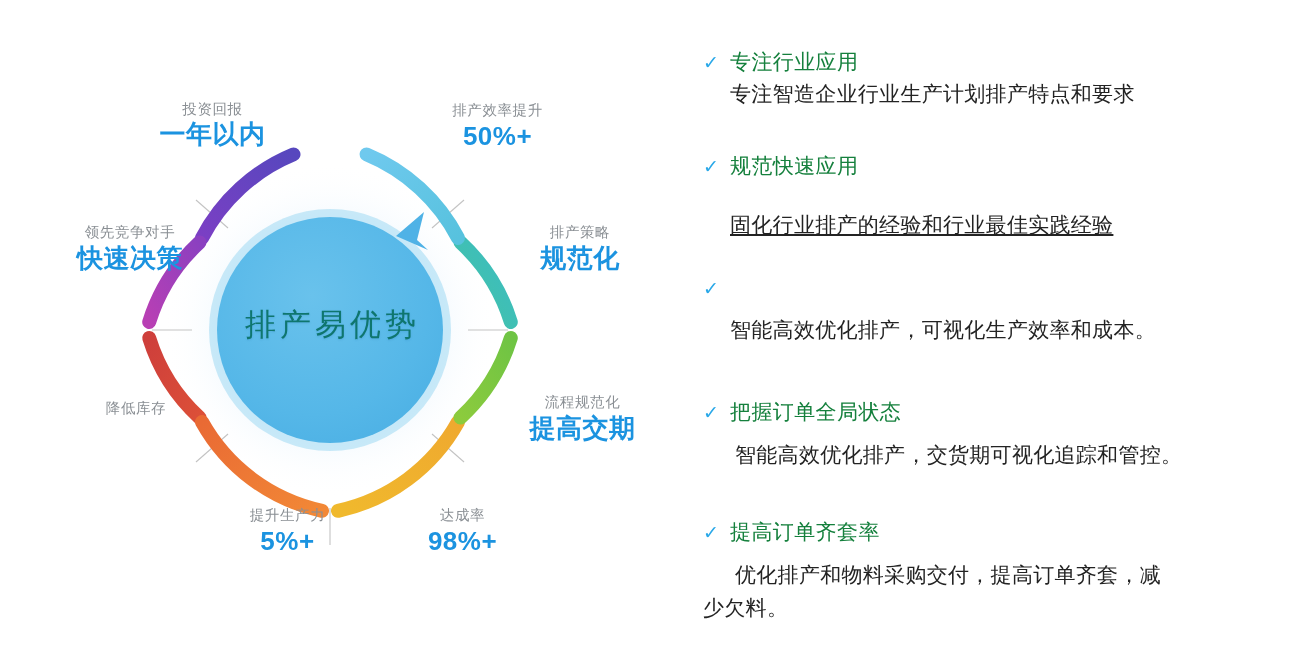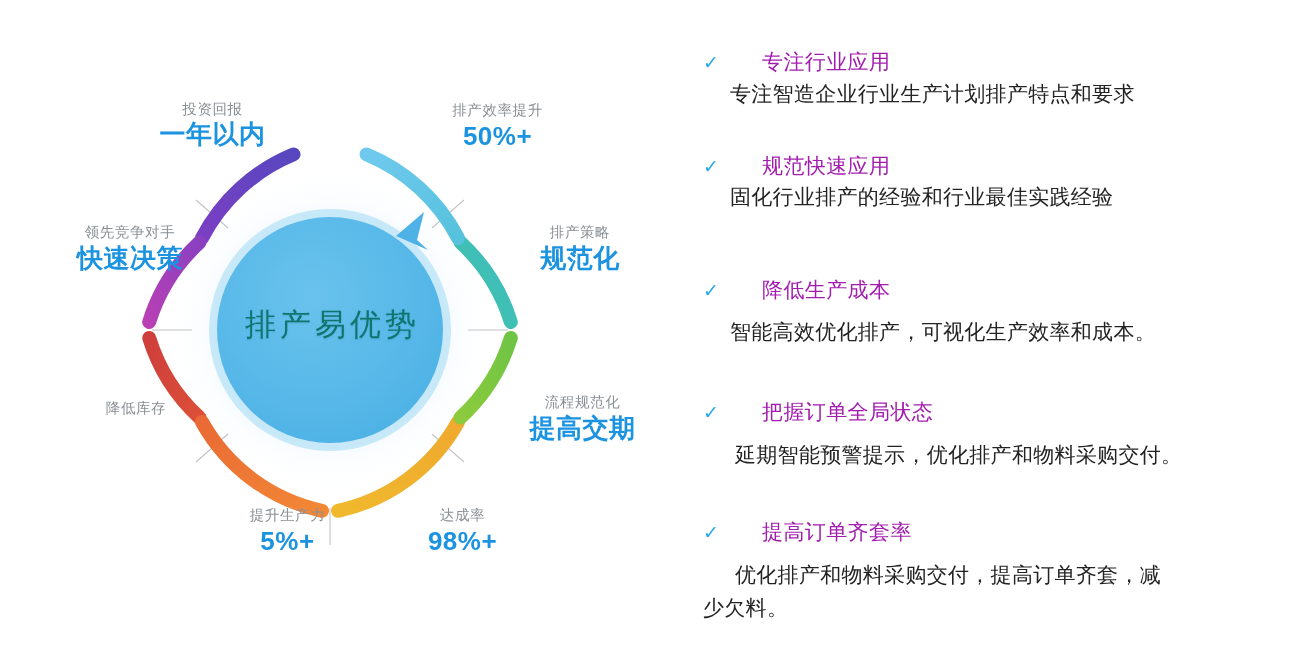--- a/index.html
+++ b/index.html
@@ -96,40 +96,39 @@
   }
   .check-icon {
     color: #29a8e8;
     font-size: 19px;
     line-height: 26px;
     width: 16px;
     flex: 0 0 16px;
     text-align: left;
   }
   .bullet-title {
-    color: #a21caf;
+    color: #15803d;
     font-size: 21px;
     line-height: 28px;
     letter-spacing: .4px;
     font-weight: 400;
-    margin-left: 32px;
   }
   .bullet-desc {
     color: #232323;
     font-size: 21px;
     line-height: 33px;
     letter-spacing: .3px;
     font-weight: 400;
   }
 
   #bg-0 { top: 48px; }
   #bg-0 .bullet-desc { margin-left: 27px; margin-top: 1px; }
 
   #bg-1 { top: 152px; }
-  #bg-1 .bullet-desc { margin-left: 27px; margin-top: 0; }
+  #bg-1 .bullet-desc { margin-left: 27px; margin-top: 28px; text-decoration: underline; }
 
   #bg-2 { top: 276px; }
   #bg-2 .bullet-desc { margin-left: 27px; margin-top: 12px; font-family: Liberation Serif, serif; }
 
   #bg-3 { top: 398px; }
   #bg-3 .bullet-desc { margin-left: 32px; margin-top: 12px; }
 
   #bg-4 { top: 518px; }
   #bg-4 .bullet-desc { margin-left: 32px; margin-top: 12px; }
   #bg-4 .bullet-desc .wrap2 { display: block; margin-left: -32px; }
@@ -279,31 +278,30 @@
     <div class="bullet-head">
       <span class="check-icon">✓</span>
       <span class="bullet-title">规范快速应用</span>
     </div>
     <div class="bullet-desc">固化行业排产的经验和行业最佳实践经验</div>
   </div>
 
   <div class="bullet-group" id="bg-2">
     <div class="bullet-head">
       <span class="check-icon">✓</span>
-      <span class="bullet-title">降低生产成本</span>
     </div>
     <div class="bullet-desc">智能高效优化排产，可视化生产效率和成本。</div>
   </div>
 
   <div class="bullet-group" id="bg-3">
     <div class="bullet-head">
       <span class="check-icon">✓</span>
       <span class="bullet-title">把握订单全局状态</span>
     </div>
-    <div class="bullet-desc">延期智能预警提示，优化排产和物料采购交付。</div>
+    <div class="bullet-desc">智能高效优化排产，交货期可视化追踪和管控。</div>
   </div>
 
   <div class="bullet-group" id="bg-4">
     <div class="bullet-head">
       <span class="check-icon">✓</span>
       <span class="bullet-title">提高订单齐套率</span>
     </div>
     <div class="bullet-desc">
       <span>优化排产和物料采购交付，提高订单齐套，减</span>
       <span class="wrap2">少欠料。</span>

